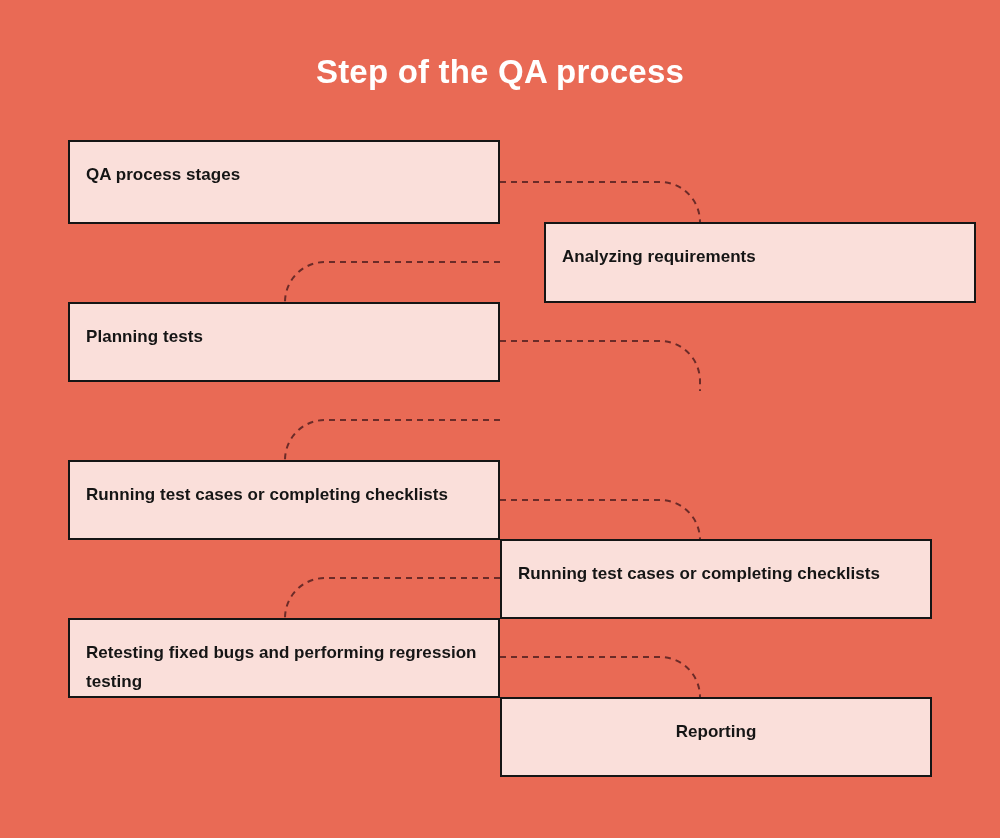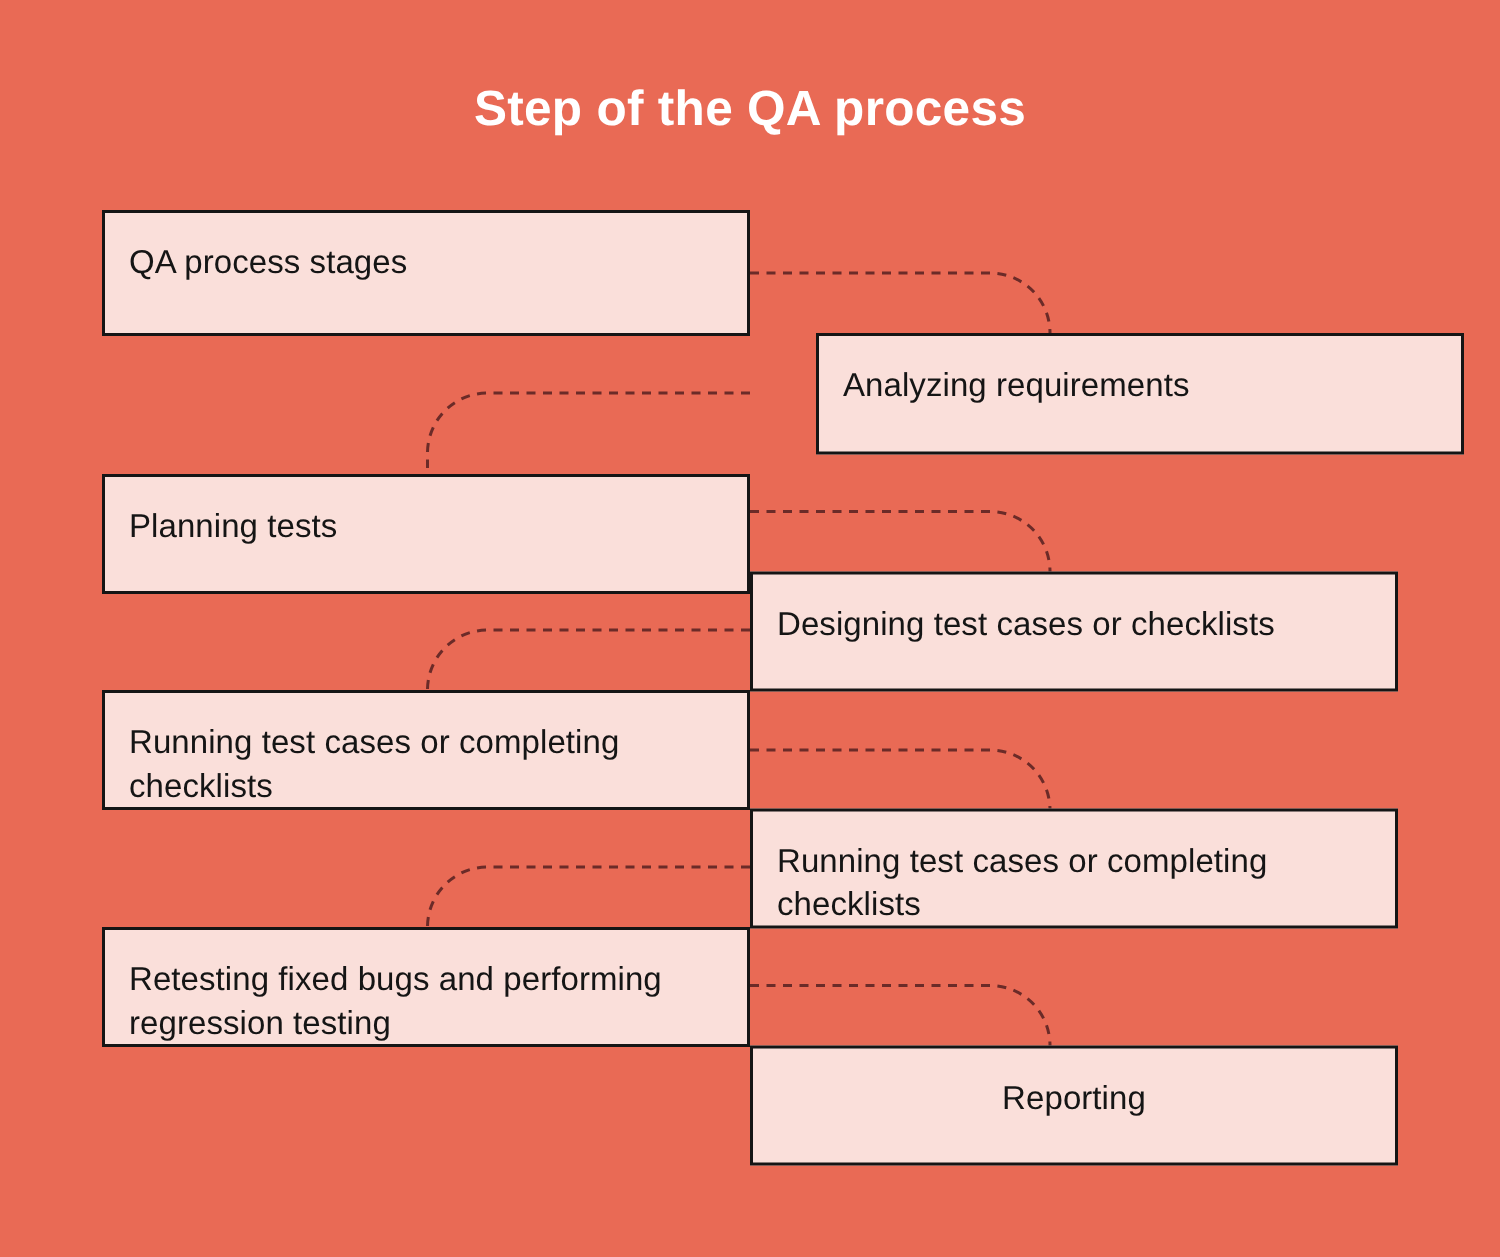--- a/index.html
+++ b/index.html
@@ -65,22 +65,22 @@
   }
   .flow-box.right {
     left: 500px;
     width: 432px;
   }
   .flow-box.left {
     left: 68px;
     width: 432px;
   }
   .box-label {
-    font-size: 22px;
-    font-weight: normal;
+    font-size: 17px;
+    font-weight: bold;
     color: #151515;
     line-height: 29px;
     letter-spacing: 0.05px;
     white-space: pre-line;
   }
 </style>
 </head>
 <body>
 
 <div id="stage">
@@ -105,27 +105,24 @@
   </svg>
 
   <div class="flow-box left" style="top:140px; height:84px;">
     <div class="box-label">QA process stages</div>
   </div>
 
   <div class="flow-box right" style="top:222px; height:81px;margin-left:44px;">
     <div class="box-label">Analyzing requirements</div>
   </div>
 
-  <div class="flow-box left" style="top:316px; height:80px;">
+  <div class="flow-box left" style="top:302px; height:80px;">
     <div class="box-label">Planning tests</div>
   </div>
 
-  <div class="flow-box right" style="top:381px; height:80px;">
-    <div class="box-label">Designing test cases or checklists</div>
-  </div>
 
   <div class="flow-box left" style="top:460px; height:80px;">
     <div class="box-label">Running test cases or completing checklists</div>
   </div>
 
   <div class="flow-box right" style="top:539px; height:80px;">
     <div class="box-label">Running test cases or completing checklists</div>
   </div>
 
   <div class="flow-box left" style="top:618px; height:80px;">

